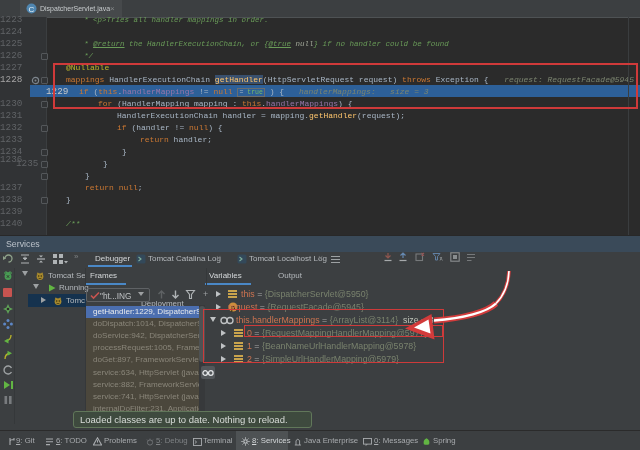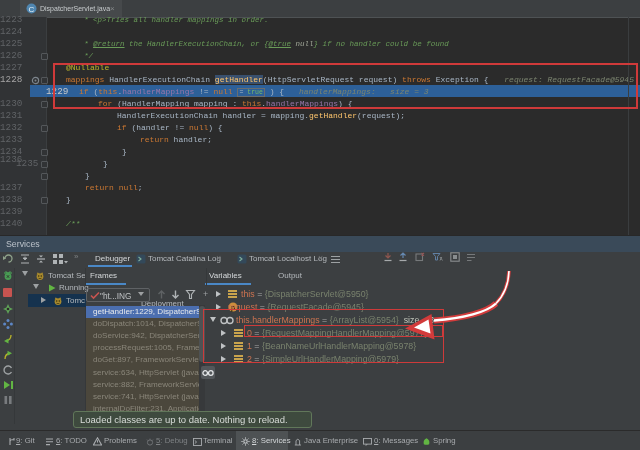--- a/index.html
+++ b/index.html
@@ -298,21 +298,21 @@
     <circle cx="5" cy="5" r="4.5" fill="#CE8E3C"></circle>
     <text x="5" y="8" font-size="7.5" fill="#3A2E12" text-anchor="middle" font-family="Liberation Sans" font-weight="bold">p</text>
   </svg>
   <div class="vrow" style="left:228px;top:301px;"><span class="vname">request</span> = <span class="vval">{RequestFacade@5945}</span></div>
 
   <div class="aw" style="left:210px;top:317px;"><span class="arrowd"></span></div>
   <svg class="abs" style="left:220px;top:316px;" width="14" height="9">
     <circle cx="4" cy="4.5" r="3" fill="none" stroke="#BDC0C2" stroke-width="1.4"></circle>
     <circle cx="10" cy="4.5" r="3" fill="none" stroke="#BDC0C2" stroke-width="1.4"></circle>
   </svg>
-  <div class="vrow" style="left:236px;top:314px;"><span class="vname">this.handlerMappings</span> = <span class="vval">{ArrayList@5954}</span>&nbsp; <span style="color:#BFC4BA;">size = 3</span></div>
+  <div class="vrow" style="left:236px;top:314px;"><span class="vname">this.handlerMappings</span> = <span class="vval">{ArrayList@3114}</span>&nbsp; <span style="color:#BFC4BA;">size = 3</span></div>
 
   <div class="aw" style="left:221px;top:330px;"><span class="arrowr"></span></div>
   <span class="bars" style="left:234px;top:329px;">
       <i style="top:0;"></i>
       <i style="top:3px;"></i>
       <i style="top:6px;"></i>
     </span>
   <div class="vrow" style="left:247px;top:327px;"><span class="vname">0</span> = <span class="vval">{RequestMappingHandlerMapping@5977}</span></div>
 
   <div class="aw" style="left:221px;top:343px;"><span class="arrowr"></span></div>

